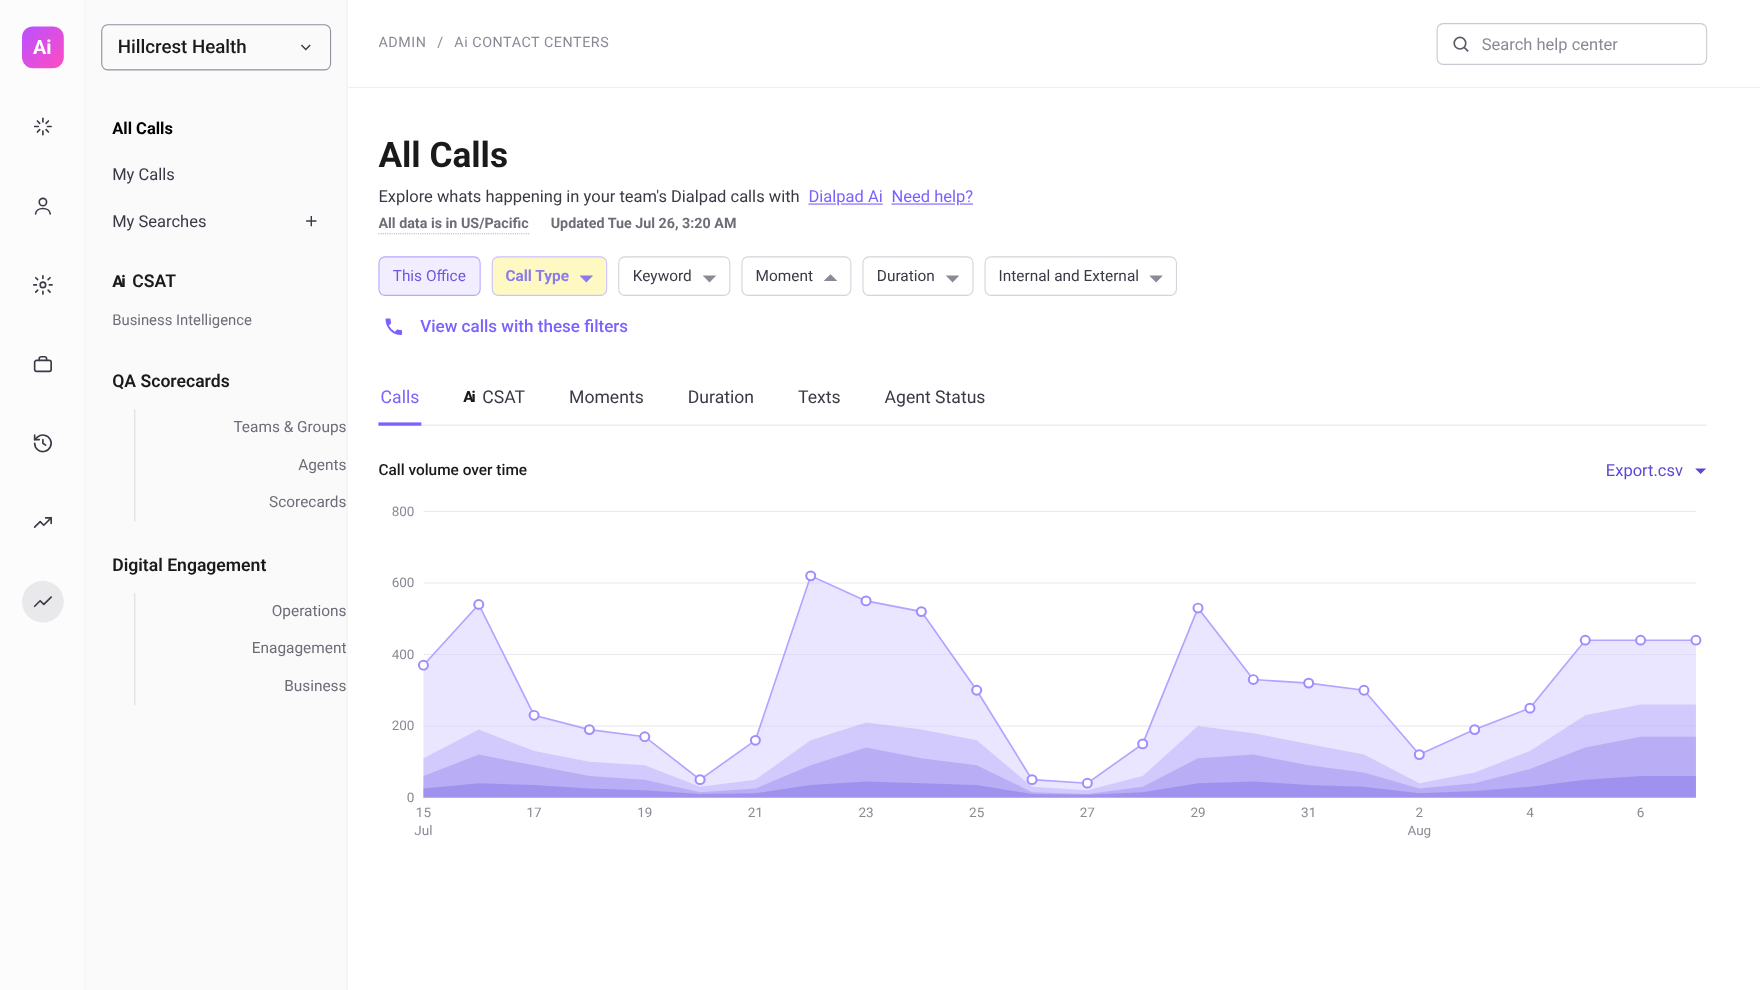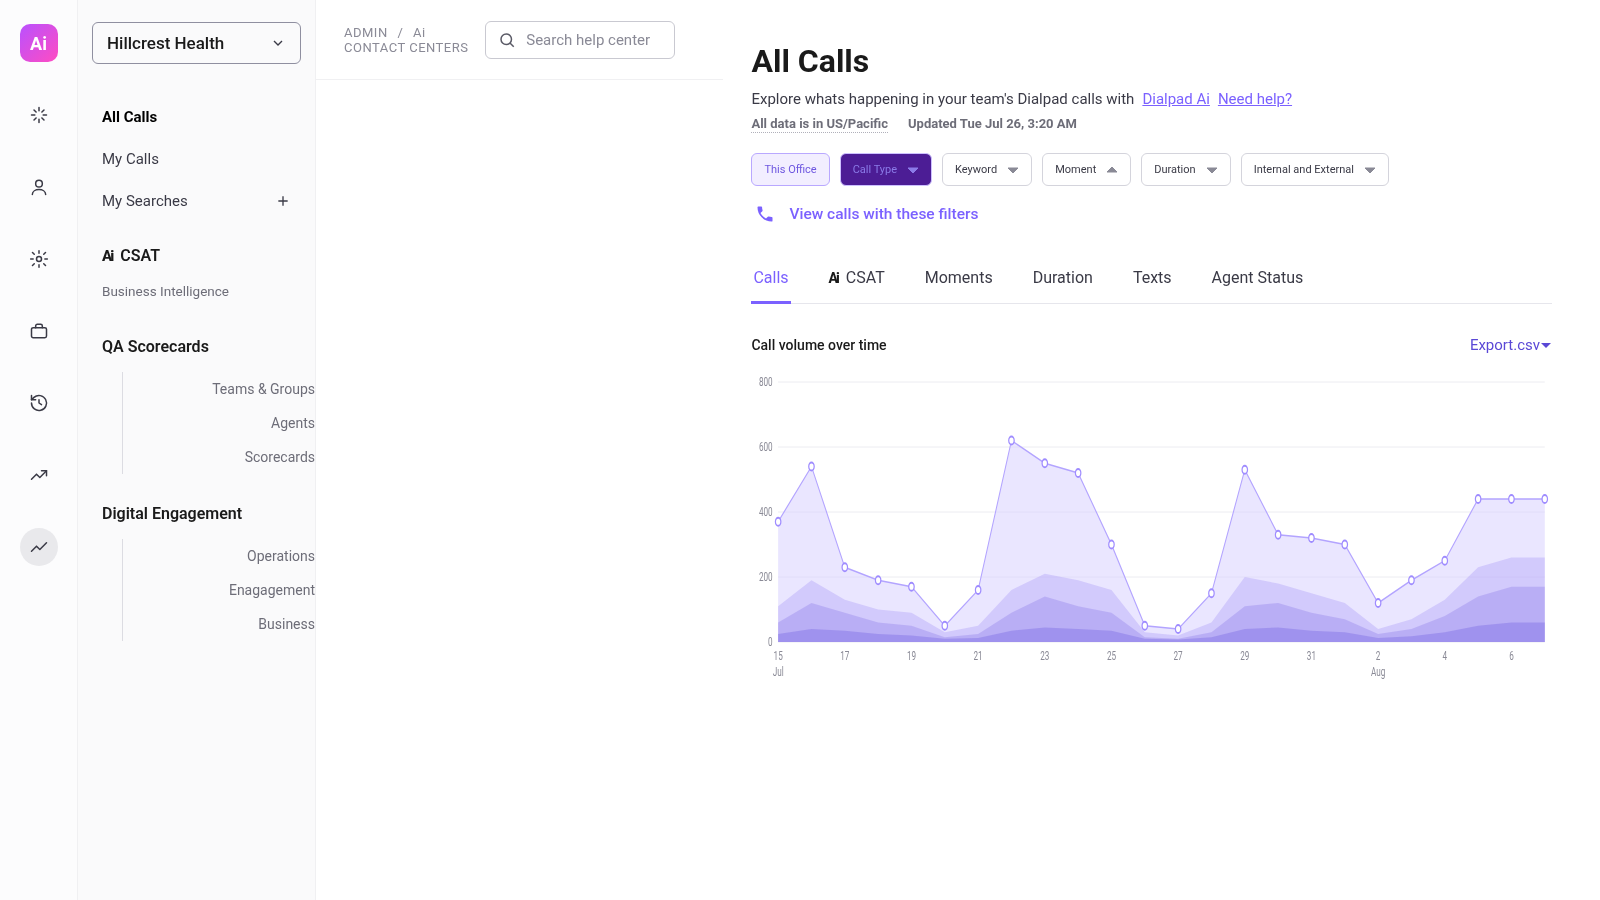--- a/index.html
+++ b/index.html
@@ -92,38 +92,38 @@
   .side-indent-item {
     padding: 9px 0 9px 16px;
     font-size: 14px;
     color:#6d6d78;
     cursor:pointer;
   }
   
   .main {
     flex:1;
     display:flex;
-    flex-direction:row;
+    flex-direction:column;
   }
   .topbar {
     height: 80px;
     display:flex;
     align-items:center;
     justify-content:space-between;
     padding: 0 48px 0 28px;
     border-bottom: 1px solid #f0f0f2;
   }
   .breadcrumb {
     font-size: 13px;
     letter-spacing: .5px;
     color:#8a8a96;
   }
   .breadcrumb .sep{margin:0 6px;}
   .search {
-    width: 270px;
+    width: 246px;
     border:1.5px solid #c9c9d1;
     border-radius:6px;
     padding: 9px 12px;
     display:flex;align-items:center;gap:10px;
     color:#8a8a96;
     font-size:15px;
   }
   .search svg{width:18px;height:18px;stroke:#5a5a66;fill:none;stroke-width:2;}
   .content {
     padding: 42px 48px 0 28px;
@@ -132,28 +132,28 @@
   .page-desc { font-size: 15px; color:#3a3a46; display:flex; gap:8px; align-items:center;}
   .page-desc a{color:#7b61ff; text-decoration:underline; cursor:pointer;}
   .meta-row { margin-top:8px; font-size:13px; color:#6d6d78; display:flex; gap:20px;font-weight:bold;}
   .meta-row .tz{border-bottom:1px dotted #b0b0ba; padding-bottom:1px;}
   
   .filters { display:flex; gap:10px; margin-top:20px; flex-wrap:wrap;}
   .chip {
     border:1px solid #d4d4dc;
     border-radius:6px;
     padding: 9px 12px;
-    font-size:11px;
+    font-size:14px;
     display:flex;align-items:flex-end;gap:10px;
     color:#3a3a46;
     cursor:pointer;
     background:#fff;
   }
   .chip.purple { border-color:#b9a8ff; background:#f2eeff; color:#6e57e0;}
-  .chip.purple-light { border-color:#cdc0ff; background:#4c1d95; color:#8b7be8;}
+  .chip.purple-light { border-color:#cdc0ff; background:#fef9c3; color:#8b7be8;font-weight:bold;}
   .chip svg{width:12px;height:12px;stroke:#8a8a96;fill:#8a8a96;}
   .chip.purple svg,.chip.purple-light svg{stroke:#8b7be8;fill:#8b7be8;}
   .view-link {
     margin-top:18px;
     display:flex;align-items:center;gap:14px;
     color:#7b61ff;
     font-size:15.5px;
     font-weight:500;
     cursor:pointer;
     padding-left:4px;
@@ -176,21 +176,21 @@
     margin-bottom:-1px;
   }
   .tab.active { color:#7b61ff; border-bottom-color:#7b61ff;}
   .tab .ai-glyph{font-weight:800;letter-spacing:-2px;font-size:14px;color:#1a1a1a;}
   
   .chart-head {
     display:flex;justify-content:space-between;align-items:center;
     margin-top:32px;
   }
   .chart-title { font-size:14px; font-weight:500; color:#1a1a1a;}
-  .export { color:#5a48d6; font-size:15px; display:flex;align-items:center;gap:0; cursor:pointer;justify-content:space-between;}
+  .export { color:#5a48d6; font-size:15px; display:flex;align-items:center;gap:10px; cursor:pointer;justify-content:space-between;}
   .export svg{width:12px;height:12px;fill:#5a48d6;}
   .chart-wrap { margin-top:18px; }
   .chart-svg { width:100%; height:320px; }
   .grid-line{stroke:#e8e8ee;stroke-width:1;}
   .axis-text{font-size:12px;fill:#8a8a96;}
   .area1{fill:#8b7be8;opacity:.35;}
   .area2{fill:#a595f5;opacity:.35;}
   .area3{fill:#d6cdff;opacity:.5;}
   .line-top{stroke:#b3a4ff;stroke-width:1.5;fill:none;}
   .pt{fill:#fff;stroke:#9f8cff;stroke-width:1.8;}

